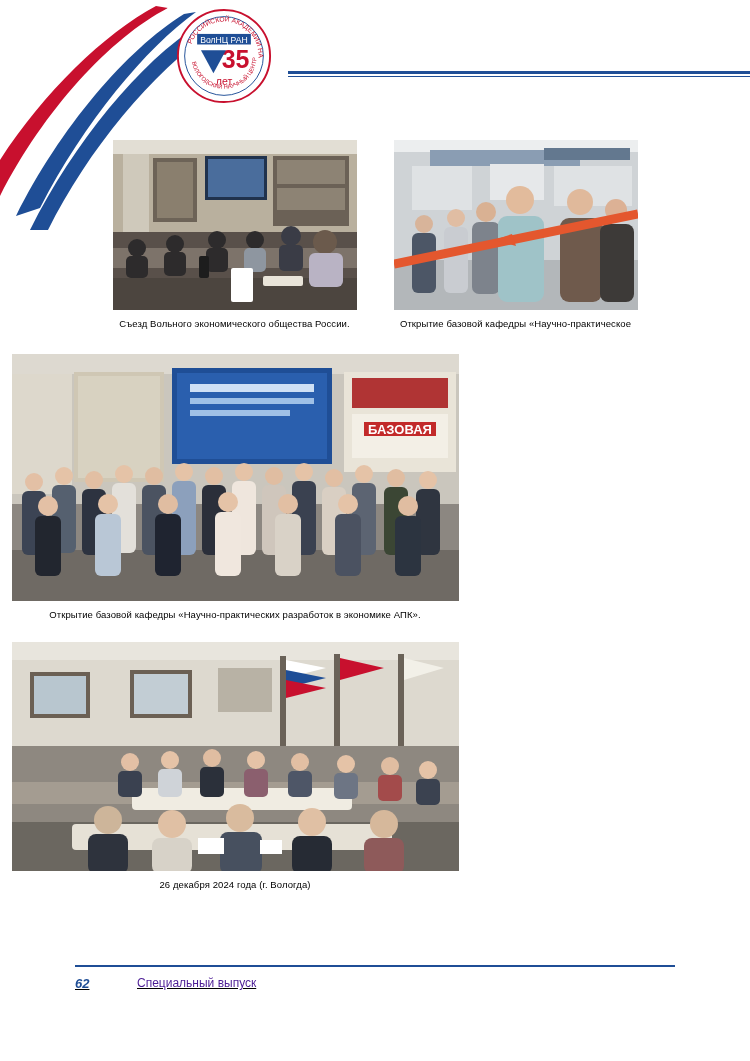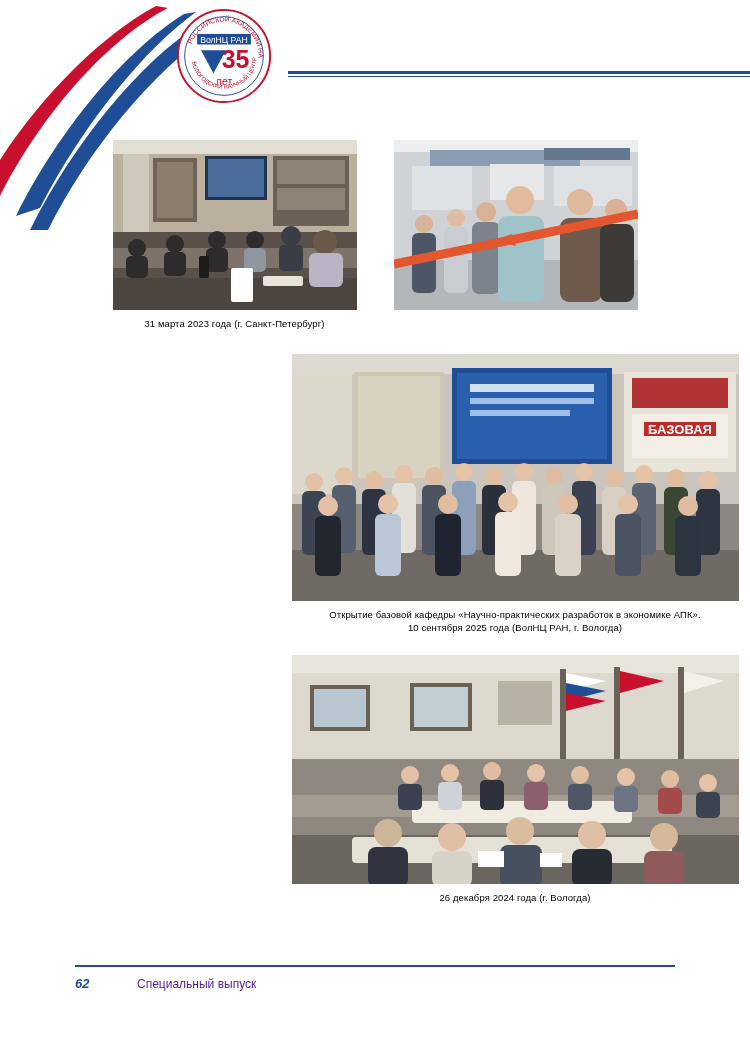--- a/index.html
+++ b/index.html
@@ -95,39 +95,40 @@
   .fig-mid { margin-top: 24px; }
   .fig-mid .photo { width: 447px; height: 247px; }
   .fig-mid .caption { width: 470px; }
 
   .fig-big { margin-top: 21px; }
   .fig-big .photo { width: 447px; height: 229px; }
   .fig-big .caption { width: 470px; }
 
   .center-row {
     display: flex;
-    justify-content: flex-end;
+    justify-content: flex-start;
   }
 
   
   .footer {
     position: absolute;
     left: 75px;
     top: 965px;
     width: 600px;
   }
   .footer-rule {
     width: 600px;
     height: 2px;
     background: #1f4e96;
   }
   .footer-inner {
     display: flex;
-    align-items: center;
+    align-items: flex-start;
     margin-top: 9px;
+    text-decoration: underline;
   }
   .page-num {
     font-size: 13px;
     font-style: italic;
     color: #1f4e96;
     font-weight: bold;
     width: 62px;
   }
   .footer-text {
     font-size: 12px;
@@ -219,21 +220,21 @@
               <rect x="166" y="105" width="24" height="26" rx="5"></rect>
           </g>
           <circle cx="212" cy="102" r="12" fill="#6b5a4c"></circle>
           <rect x="196" y="113" width="34" height="34" rx="6" fill="#b9b3c4"></rect>
           <rect x="118" y="128" width="22" height="34" rx="2" fill="#ffffff"></rect>
           <rect x="150" y="136" width="40" height="10" rx="2" fill="#e9e4d9"></rect>
           <rect x="86" y="116" width="10" height="22" rx="2" fill="#1d1d1d"></rect>
         </svg>
       </div>
       <figcaption class="caption">
-        <div>31 марта 2023 года (г. Санкт-Петербург)</div>
+        <div>Съезд Вольного экономического общества России.</div>
       </figcaption>
     </figure>
 
     <figure class="figure fig-small" style="margin:0;">
       <div class="photo p2">
         <div class="ph-bg"></div>
         <svg viewBox="0 0 244 170" width="244" height="170" style="position:absolute;inset:0;">
           <rect x="0" y="0" width="244" height="170" fill="#cfd3d6"></rect>
           <rect x="0" y="0" width="244" height="12" fill="#eceeef"></rect>
           <rect x="36" y="10" width="150" height="16" fill="#8a9db3"></rect>
@@ -254,20 +255,21 @@
           <circle cx="186" cy="62" r="13" fill="#e0b99b"></circle>
             <rect x="166" y="78" width="42" height="84" rx="9" fill="#6f5a4c"></rect>
           <circle cx="222" cy="70" r="11" fill="#dcb195"></circle>
             <rect x="206" y="84" width="34" height="78" rx="8" fill="#3d3a38"></rect>
 
           <path d="M0,124 L244,74" stroke="#e4572e" stroke-width="9" fill="none"></path>
           <path d="M100,100 l18,-6 l4,12 z" fill="#e4572e"></path>
         </svg>
       </div>
       <figcaption class="caption">
+        <div>Открытие базовой кафедры «Научно-практическое</div>
       </figcaption>
     </figure>
   </div>
 
   <div class="center-row">
     <figure class="figure fig-mid" style="margin:24px 0 0 0;">
       <div class="photo p3">
         <div class="ph-bg"></div>
         <svg viewBox="0 0 447 247" width="447" height="247" style="position:absolute;inset:0;">
           <rect x="0" y="0" width="447" height="247" fill="#cac6bd"></rect>
@@ -329,21 +331,20 @@
               <rect x="263" y="160" width="26" height="62" rx="6" fill="#d9d2c7"></rect>
             <circle cx="336" cy="150" r="10" fill="#e5c3a7"></circle>
               <rect x="323" y="160" width="26" height="62" rx="6" fill="#4b5261"></rect>
             <circle cx="396" cy="152" r="10" fill="#e0bda1"></circle>
               <rect x="383" y="162" width="26" height="60" rx="6" fill="#2c3440"></rect>
           </g>
         </svg>
       </div>
       <figcaption class="caption">
         <div>Открытие базовой кафедры «Научно-практических разработок в экономике АПК».</div>
-        <div>10 сентября 2025 года (ВолНЦ РАН, г. Вологда)</div>
       </figcaption>
     </figure>
   </div>
 
   <div class="center-row">
     <figure class="figure fig-big" style="margin:21px 0 0 0;">
       <div class="photo p4">
         <div class="ph-bg"></div>
         <svg viewBox="0 0 447 229" width="447" height="229" style="position:absolute;inset:0;">
           <rect x="0" y="0" width="447" height="229" fill="#cfccc3"></rect>

